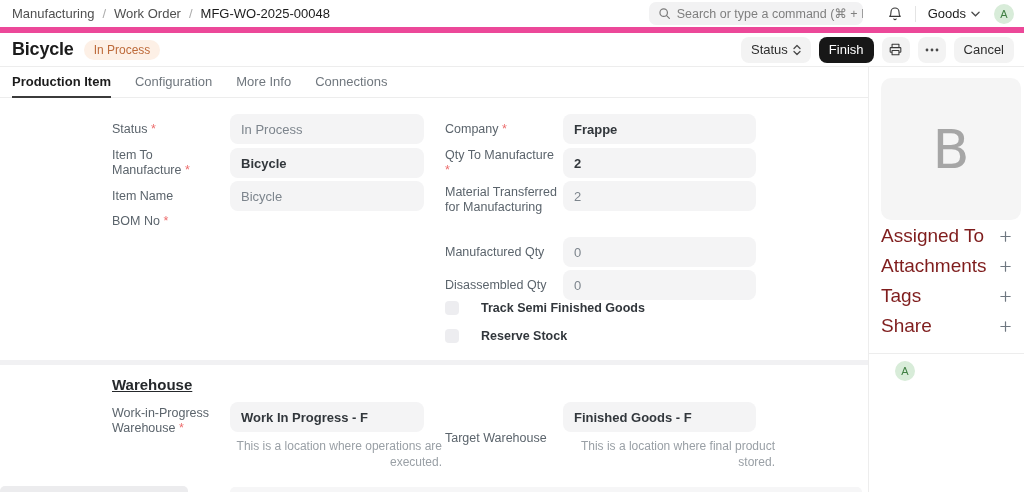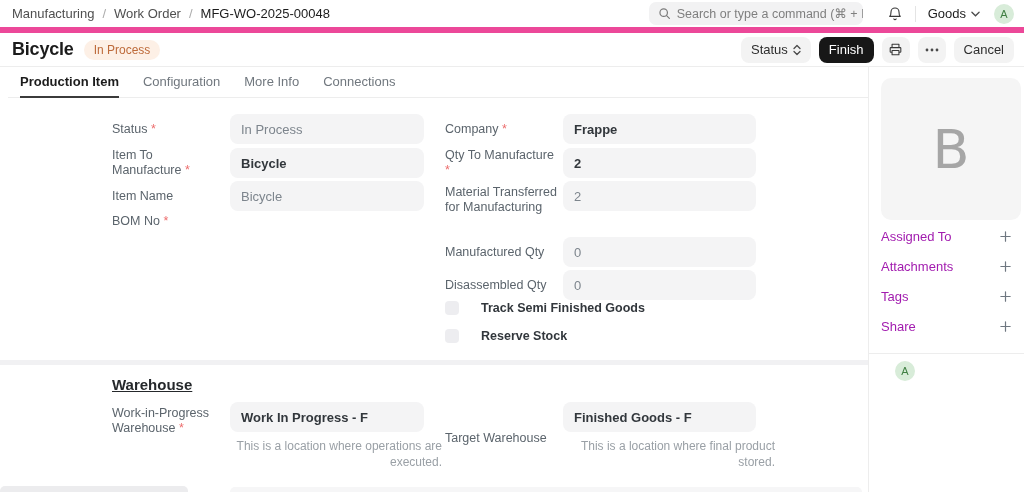--- a/index.html
+++ b/index.html
@@ -37,21 +37,21 @@
   .actions { margin-left:auto; display:flex; align-items:center; gap:8px; }
   .btn { height:26px; border:none; border-radius:8px; background:#f3f3f3;
     color:#2e2e2e; font-size:13px; font-weight:500; padding:0 10px;
     display:flex; align-items:center; gap:5px; cursor:pointer;
     font-family:inherit; }
   .btn.icon-only { width:28px; justify-content:center; padding:0; }
   .btn.primary { background:#171717; color:#fff; }
   
   .main { position:absolute; top:67px; left:0; width:868px; height:425px; background:#fff; }
   .tabbar { position:absolute; top:0; left:0; right:0; height:31px;
-    border-bottom:1px solid #ededed; display:flex; align-items:center; padding:0 12px;margin-left:8px; }
+    border-bottom:1px solid #ededed; display:flex; align-items:center; padding:0 12px; }
   .tab { margin-right:24px; color:#70777e; font-size:13px; height:31px;
     display:flex; align-items:center; cursor:pointer; border-bottom:2px solid transparent; }
   .tab.active { color:#1c1c1c; font-weight:600; border-bottom-color:#3b3b3b; }
   
   .fld { position:absolute; display:flex; }
   .fld .lbl { width:118px; font-size:12.5px; color:#5b646c; line-height:15px;
     display:flex; align-items:center; padding-right:6px; }
   .fld.top-lbl .lbl { align-items:flex-start; padding-top:4px; }
   .req::after { content:" *"; color:#ec6c6c; }
   .inp { width:194px; height:30px; background:#f4f4f5; border-radius:8px;
@@ -71,21 +71,21 @@
   .strip { position:absolute; height:6px; border-radius:5px 5px 0 0; }
   
   .sidebar { position:absolute; top:67px; left:868px; width:156px; height:425px;
     border-left:1px solid #ededed; background:#fff; }
   .img-box { position:absolute; top:11px; left:12px; width:140px; height:142px;
     background:#f5f5f5; border-radius:10px; display:flex; align-items:center;
     justify-content:center; cursor:pointer; }
   .img-letter { font-size:54px; color:#a6a6a6; font-family:"DejaVu Sans",sans-serif; }
   .sb-row { position:absolute; left:12px; right:12px; height:30px; display:flex;
     align-items:center; justify-content:space-between; cursor:pointer; }
-  .sb-lbl { font-size:13px; color:#a21caf; }
+  .sb-lbl { font-size:19px; color:#7f1d1d; }
   .sb-div { position:absolute; top:286px; left:0; right:0; height:1px; background:#ededed; }
   .sb-avatar { position:absolute; top:294px; left:12px; }
 </style>
 </head>
 <body>
 
 <div class="app">
 
   <div class="navbar">
     <div class="crumbs">

